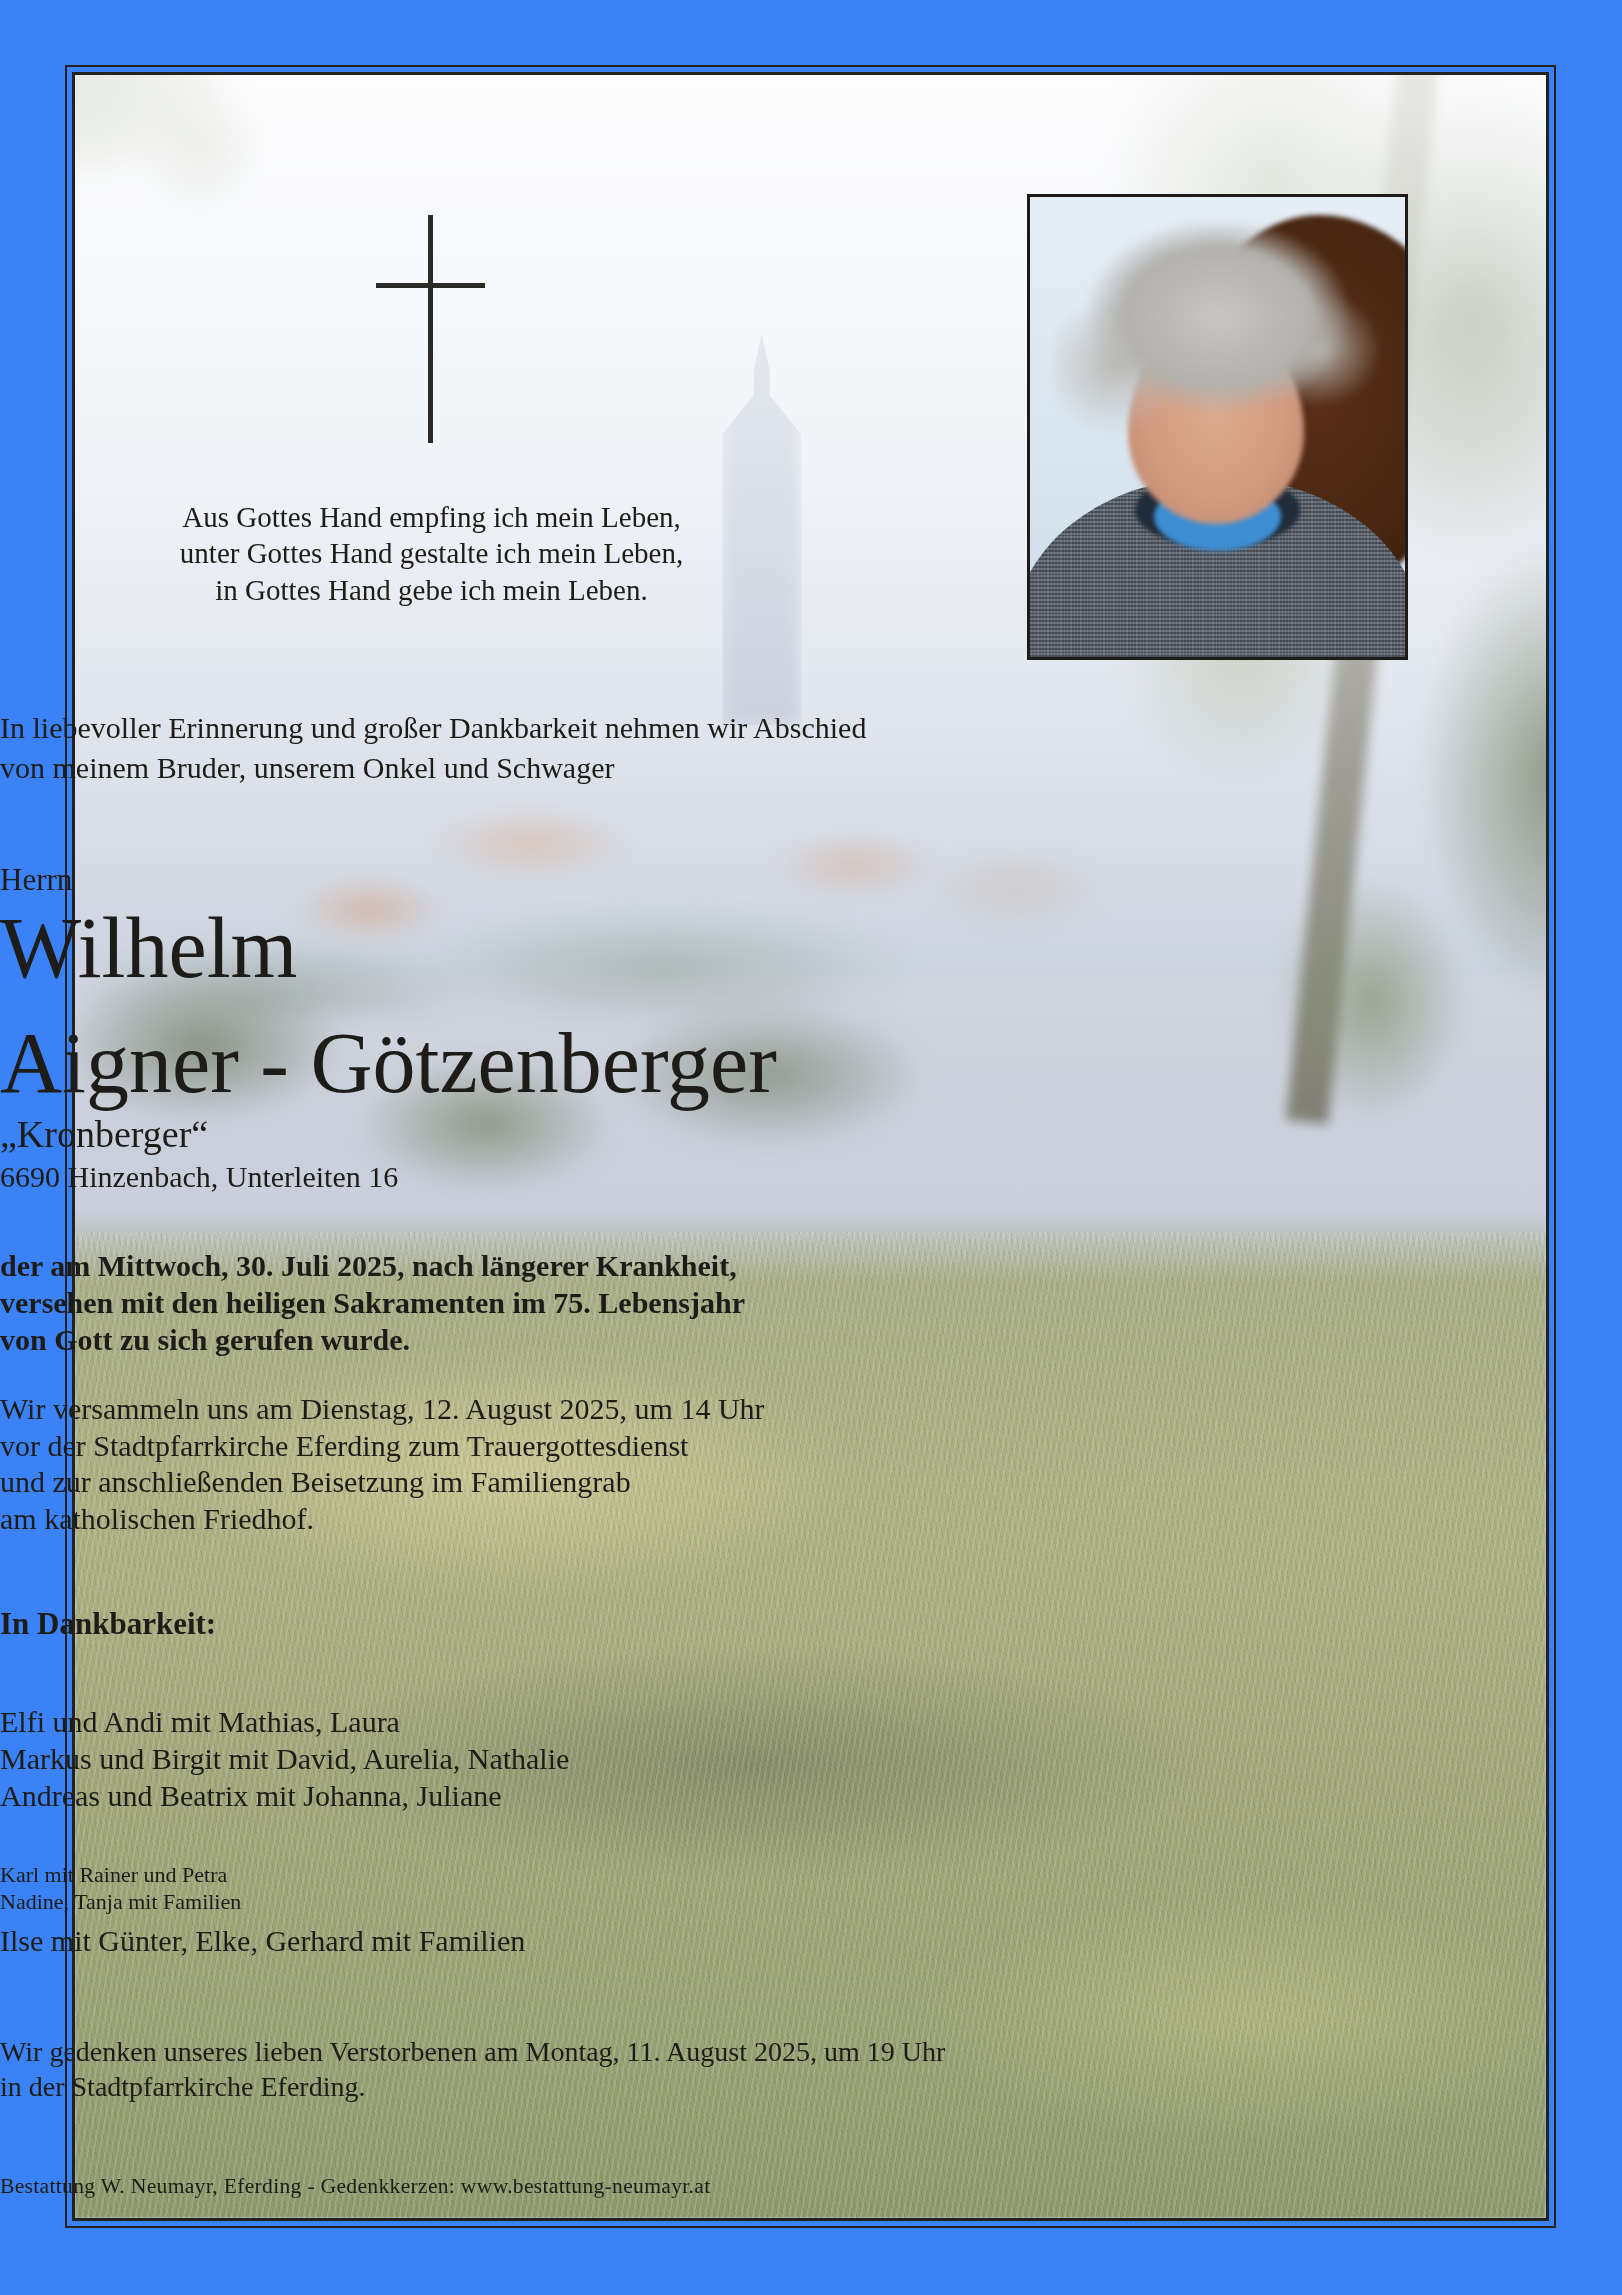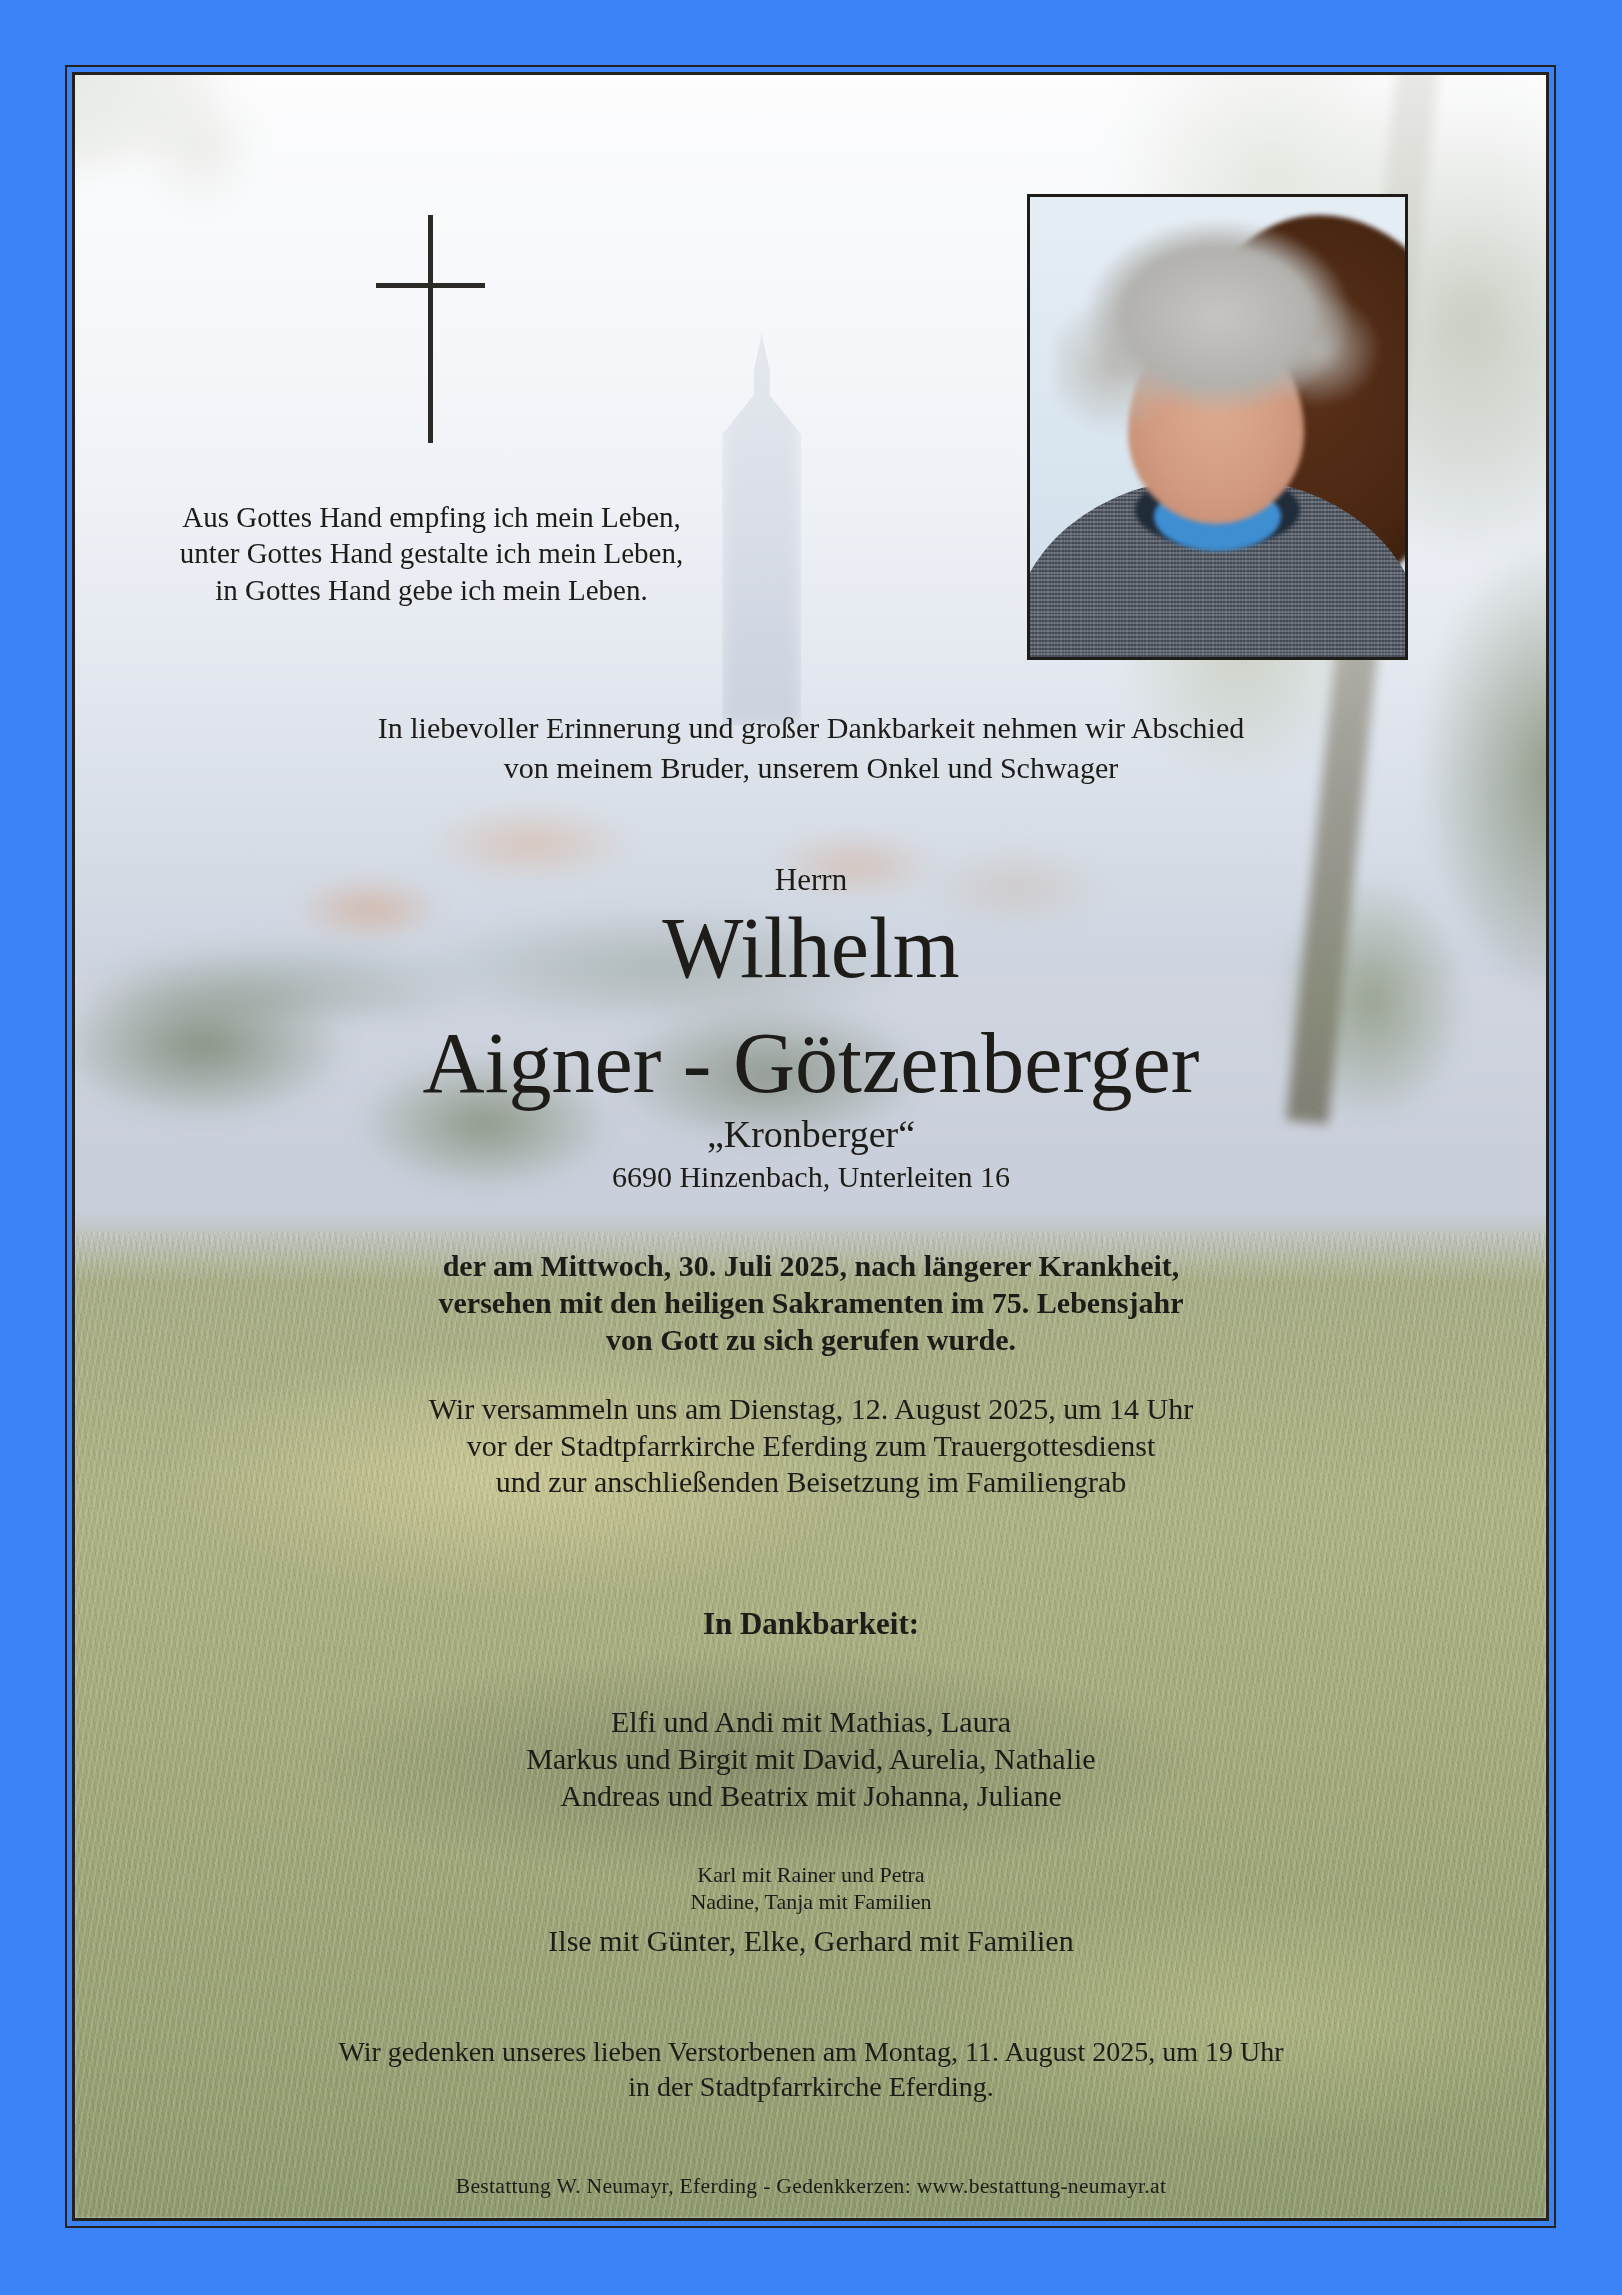--- a/index.html
+++ b/index.html
@@ -88,21 +88,21 @@
     background:#3e8ed2;border-radius:40% 40% 60% 60% / 50% 50% 70% 70%;}
   .p-face{position:absolute;left:26%;top:27%;width:47%;height:44%;filter:blur(2.6px);
     background:radial-gradient(ellipse at 50% 42%,#dcaa90 0%,#d29b81 55%,#c18a72 88%);
     border-radius:48% 52% 50% 50% / 55% 55% 45% 45%;}
   .p-hair{position:absolute;left:6%;top:2%;width:88%;height:60%;filter:blur(3.3px);
     background:
       radial-gradient(ellipse 55% 48% at 50% 40%,#c6c5c1 0%,#b2b1ad 52%,transparent 74%),
       radial-gradient(ellipse 30% 36% at 18% 58%,#bdbcb8 0%,transparent 70%),
       radial-gradient(ellipse 28% 30% at 80% 52%,#b6b5b1 0%,transparent 70%);}
   
-  .t{position:absolute;left:0;right:0;text-align:center;color:#1d1c18;}
+  .t{position:absolute;left:0;right:0;text-align:left;color:#1d1c18;}
   .quote{position:absolute;left:39px;width:785px;top:499px;
     font-size:29px;line-height:1.25;text-align:center;}
   .intro{top:708px;font-size:30px;line-height:1.33;}
   .salutation{top:862px;font-size:31px;}
   .name1{top:903px;font-size:86px;line-height:1.05;}
   .name2{top:1018px;font-size:86px;line-height:1.05;}
   .nickname{top:1112px;font-size:38px;}
   .address{top:1160px;font-size:30px;}
   .death{top:1247px;font-size:30px;line-height:1.24;font-weight:bold;}
   .funeral{top:1391px;font-size:30px;line-height:1.22;}
@@ -169,20 +169,21 @@
   <div class="t death">
     <div>der am Mittwoch, 30. Juli 2025, nach längerer Krankheit,</div>
     <div>versehen mit den heiligen Sakramenten im 75. Lebensjahr</div>
     <div>von Gott zu sich gerufen wurde.</div>
   </div>
 
   <div class="t funeral">
     <div>Wir versammeln uns am Dienstag, 12. August 2025, um 14 Uhr</div>
     <div>vor der Stadtpfarrkirche Eferding zum Trauergottesdienst</div>
     <div>und zur anschließenden Beisetzung im Familiengrab</div>
+    <div>am katholischen Friedhof.</div>
   </div>
 
   <div class="t gratitude">In Dankbarkeit:</div>
 
   <div class="t mourners1">
     <div>Elfi und Andi mit Mathias, Laura</div>
     <div>Markus und Birgit mit David, Aurelia, Nathalie</div>
     <div>Andreas und Beatrix mit Johanna, Juliane</div>
   </div>
 

